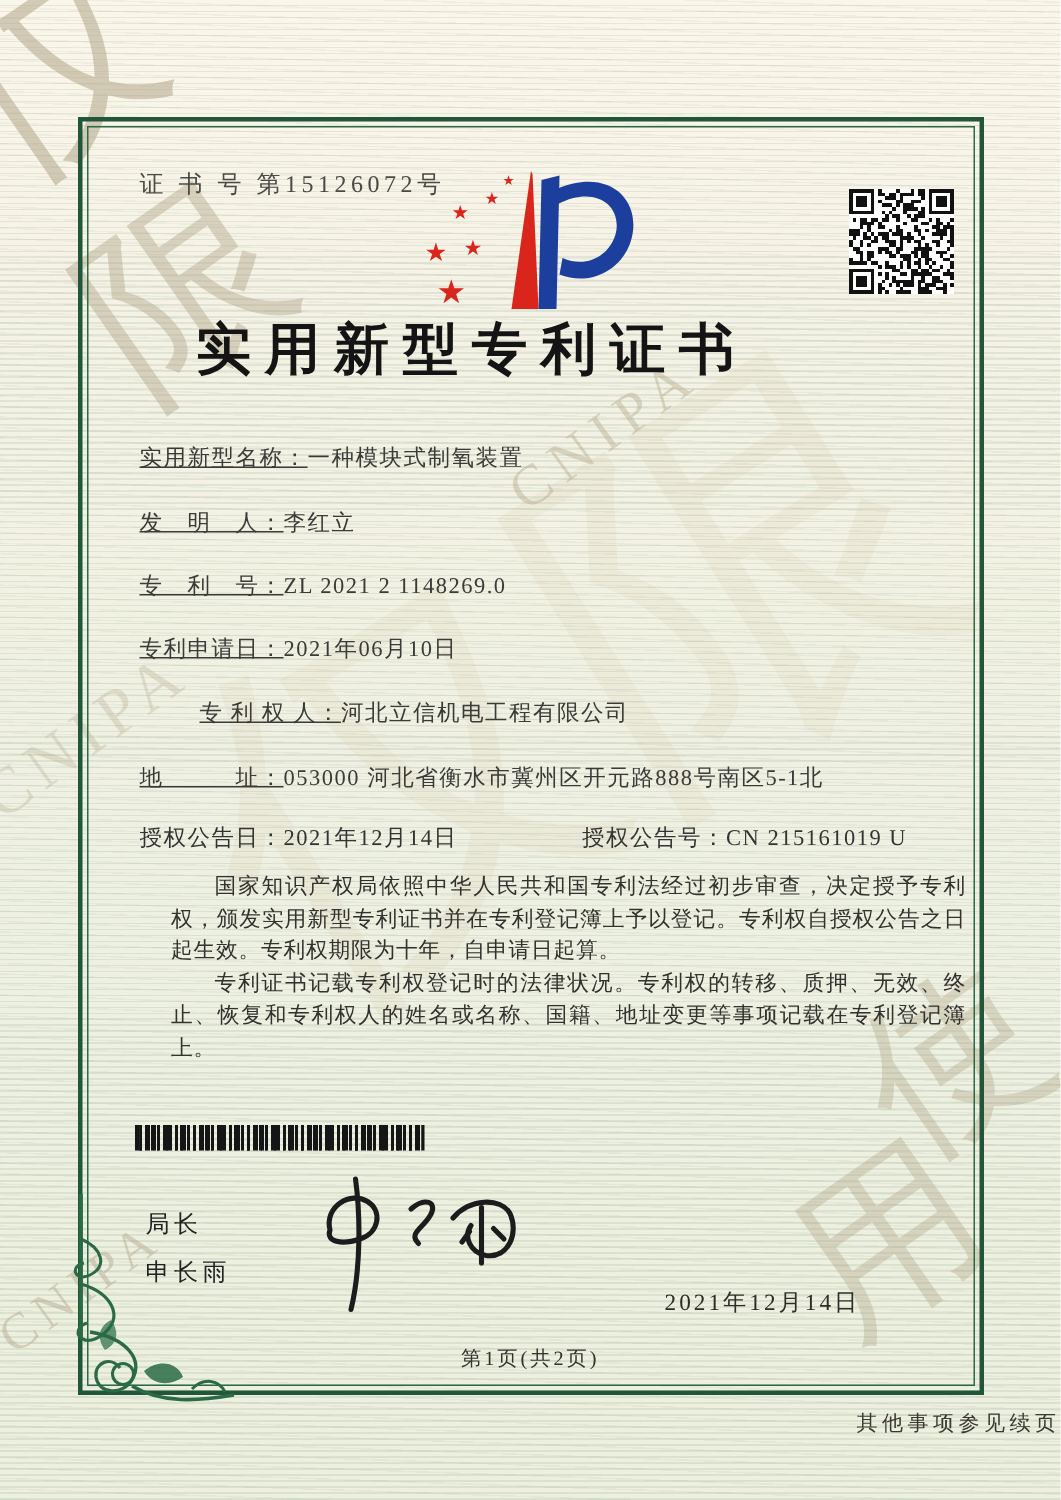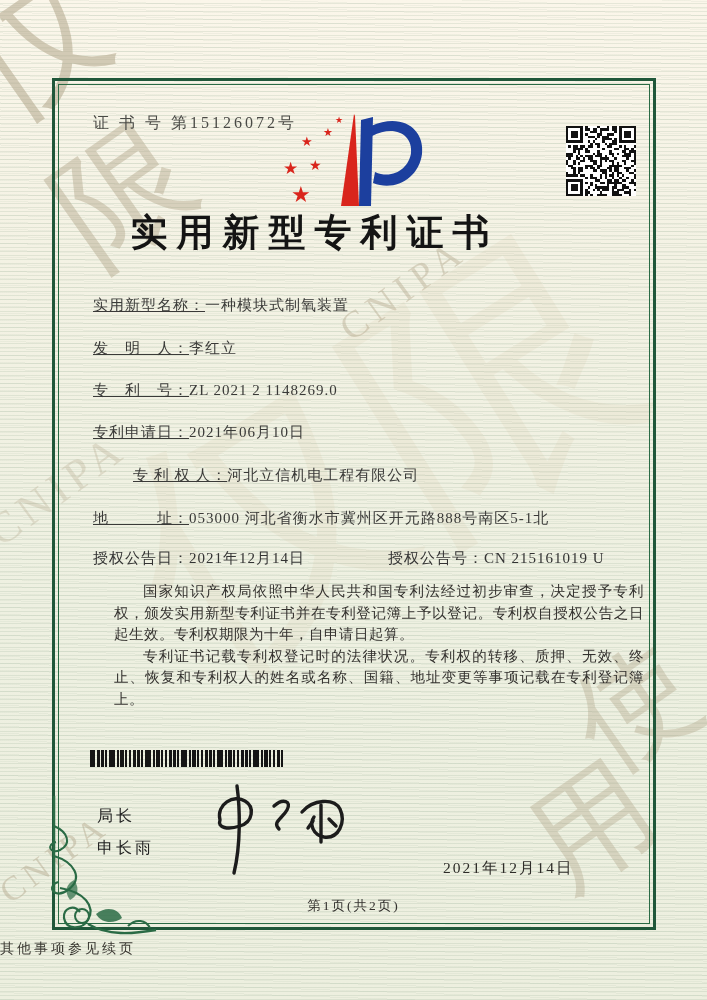--- a/index.html
+++ b/index.html
@@ -68,21 +68,21 @@
       repeating-linear-gradient(90deg,#151515 0 2px,transparent 2px 4px),
       repeating-linear-gradient(90deg,#151515 0 1px,transparent 1px 6px),
       repeating-linear-gradient(90deg,#151515 0 2px,transparent 2px 9px);
   }
   
   .signer-title{ position:absolute; left:97px; top:806px; font-size:16px; letter-spacing:3px; color:#222; }
   .signer-name{  position:absolute; left:97px; top:838px; font-size:16px; letter-spacing:3px; color:#222;text-align:center; }
   .signature{ position:absolute; left:182px; top:776px; width:180px; height:100px; }
   .grant-date-bottom{ position:absolute; left:443px; top:858px; font-size:15.5px; letter-spacing:2px; color:#2e2c28; }
   .page-no{ position:absolute; left:0; top:897px; width:707px; text-align:center; font-size:13.5px; letter-spacing:2px; color:#33312e; }
-  .footer-note{ position:absolute; left:0; top:940px; width:707px; text-align:left; font-size:14px; letter-spacing:3px; color:#3a3832; }
+  .footer-note{ position:absolute; left:0; top:940px; width:707px; text-align:right; font-size:14px; letter-spacing:3px; color:#3a3832; }
   
   .corner{ position:absolute; left:44px; top:796px; width:115px; height:142px; }
 </style>
 </head>
 <body>
 
 <div class="page">
 
   <div class="wm wm-1">仅</div>
   <div class="wm wm-2">限</div>

